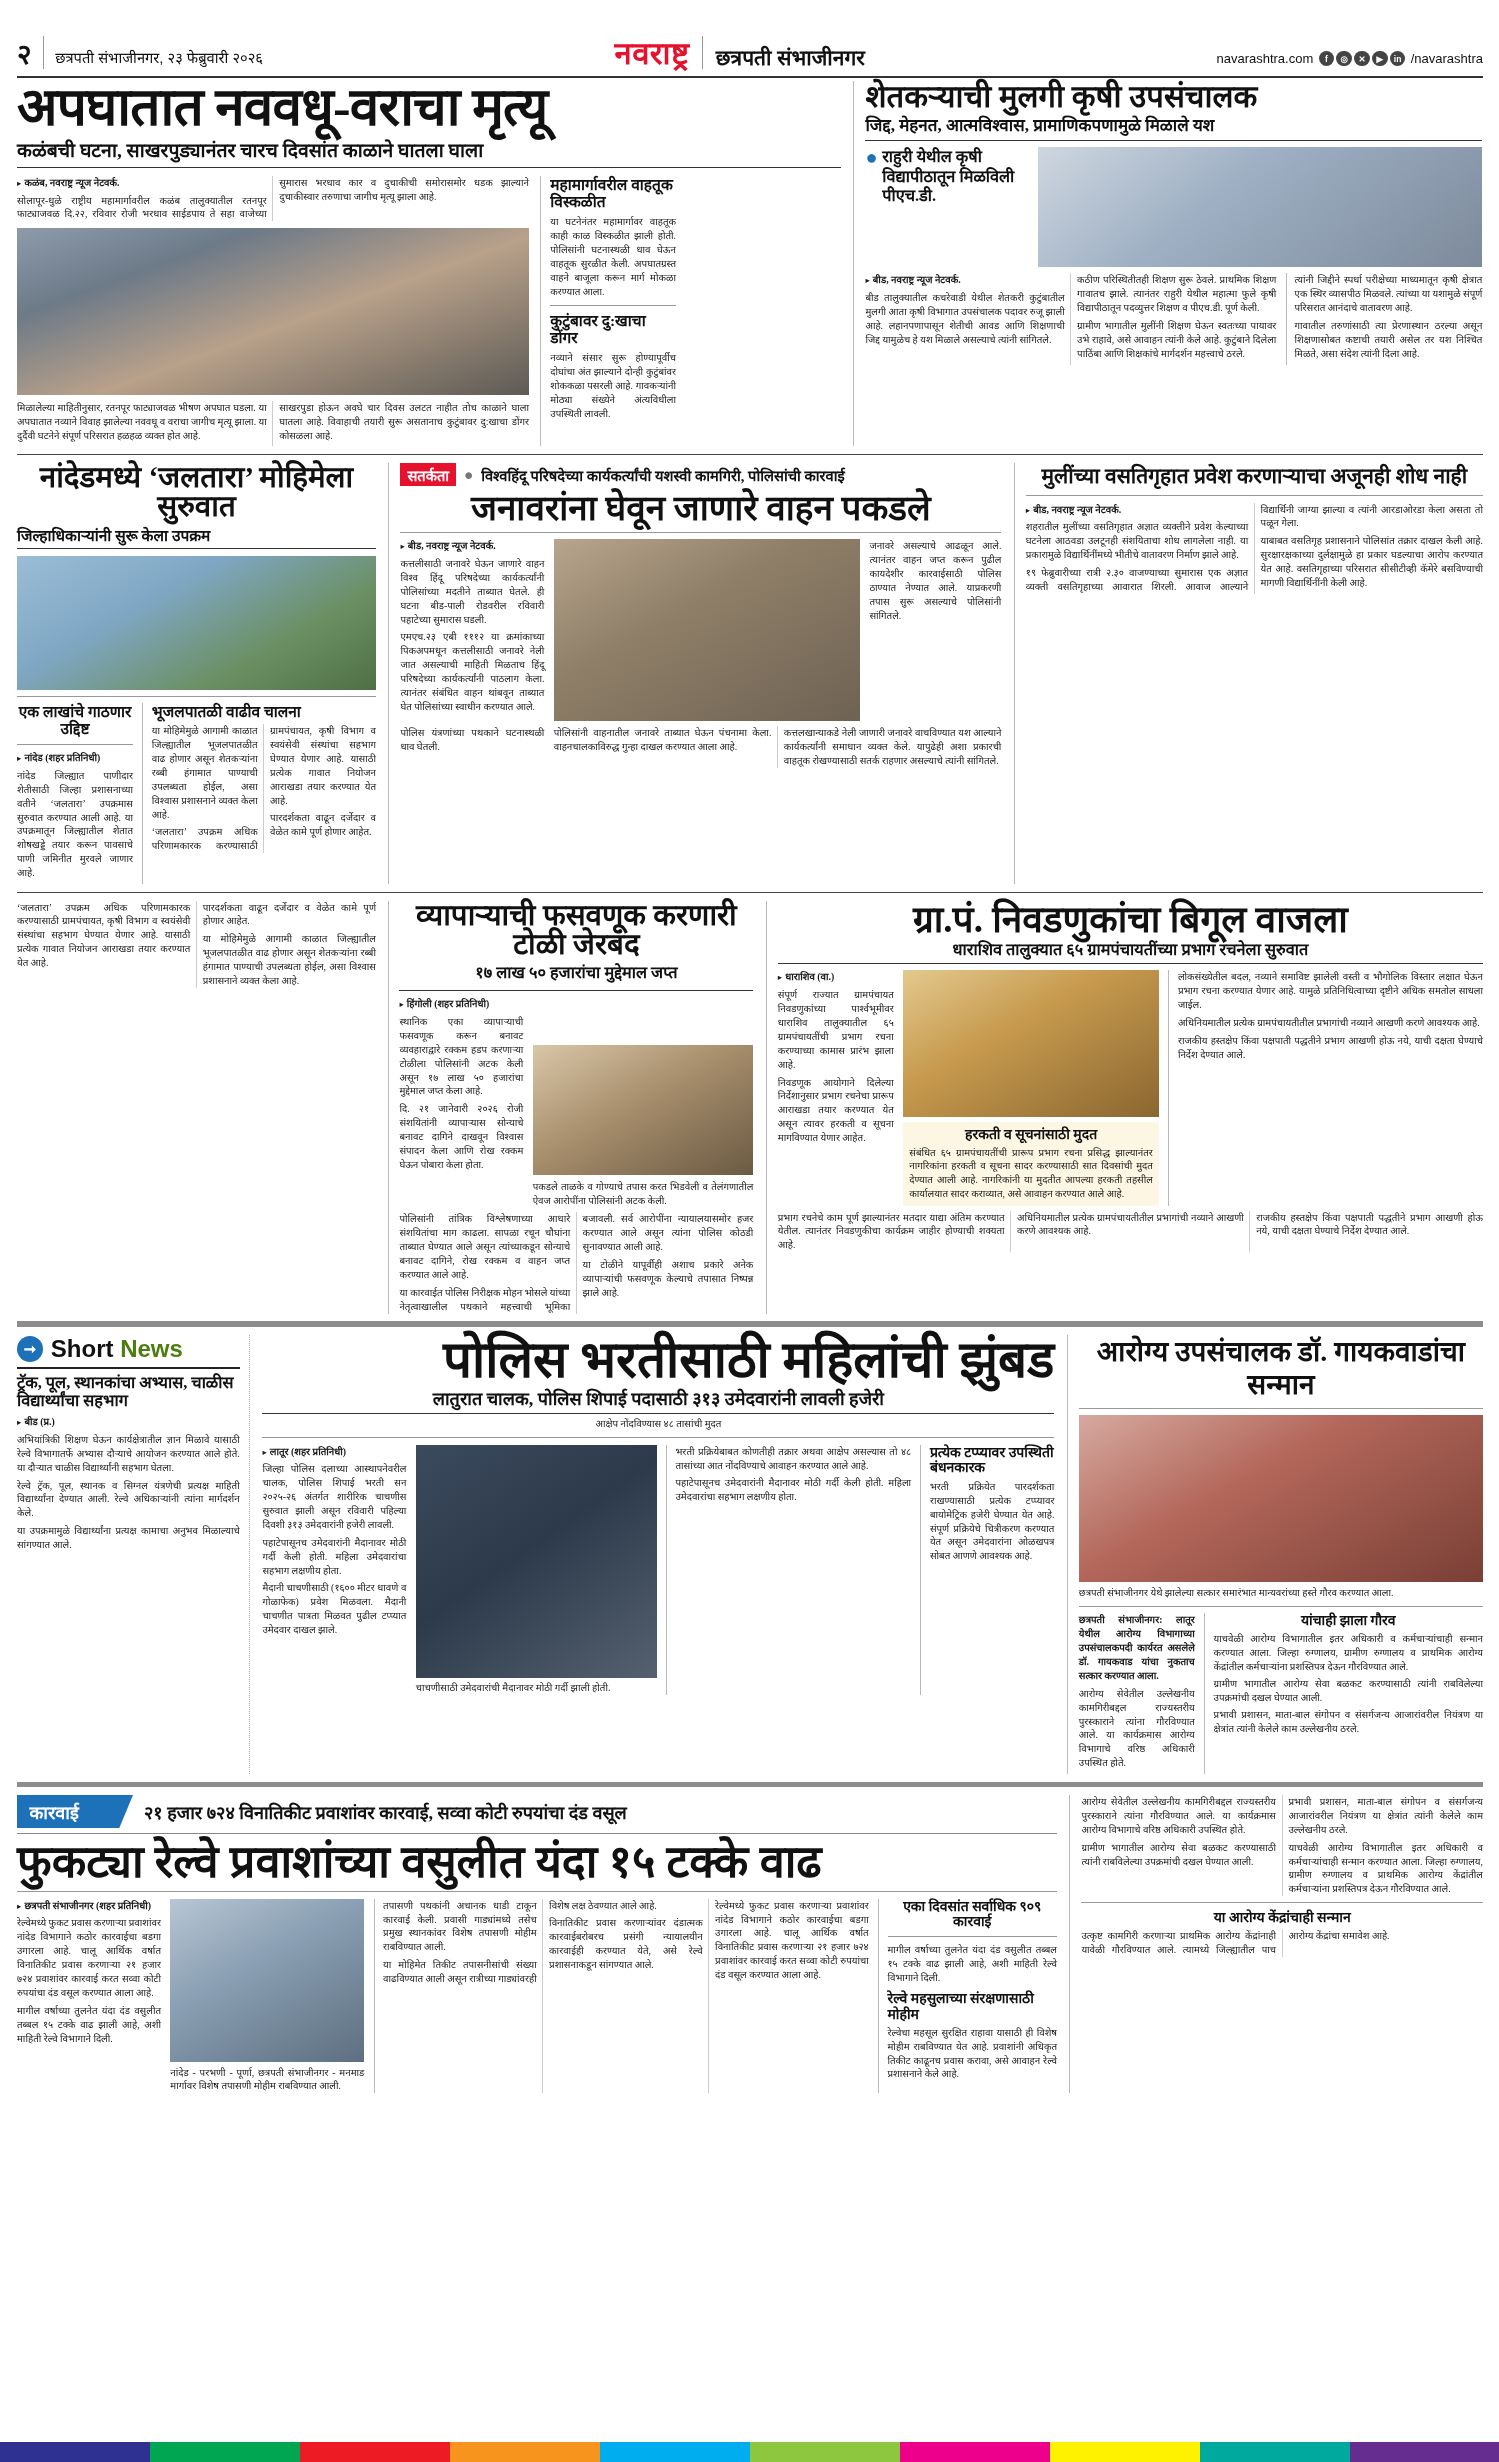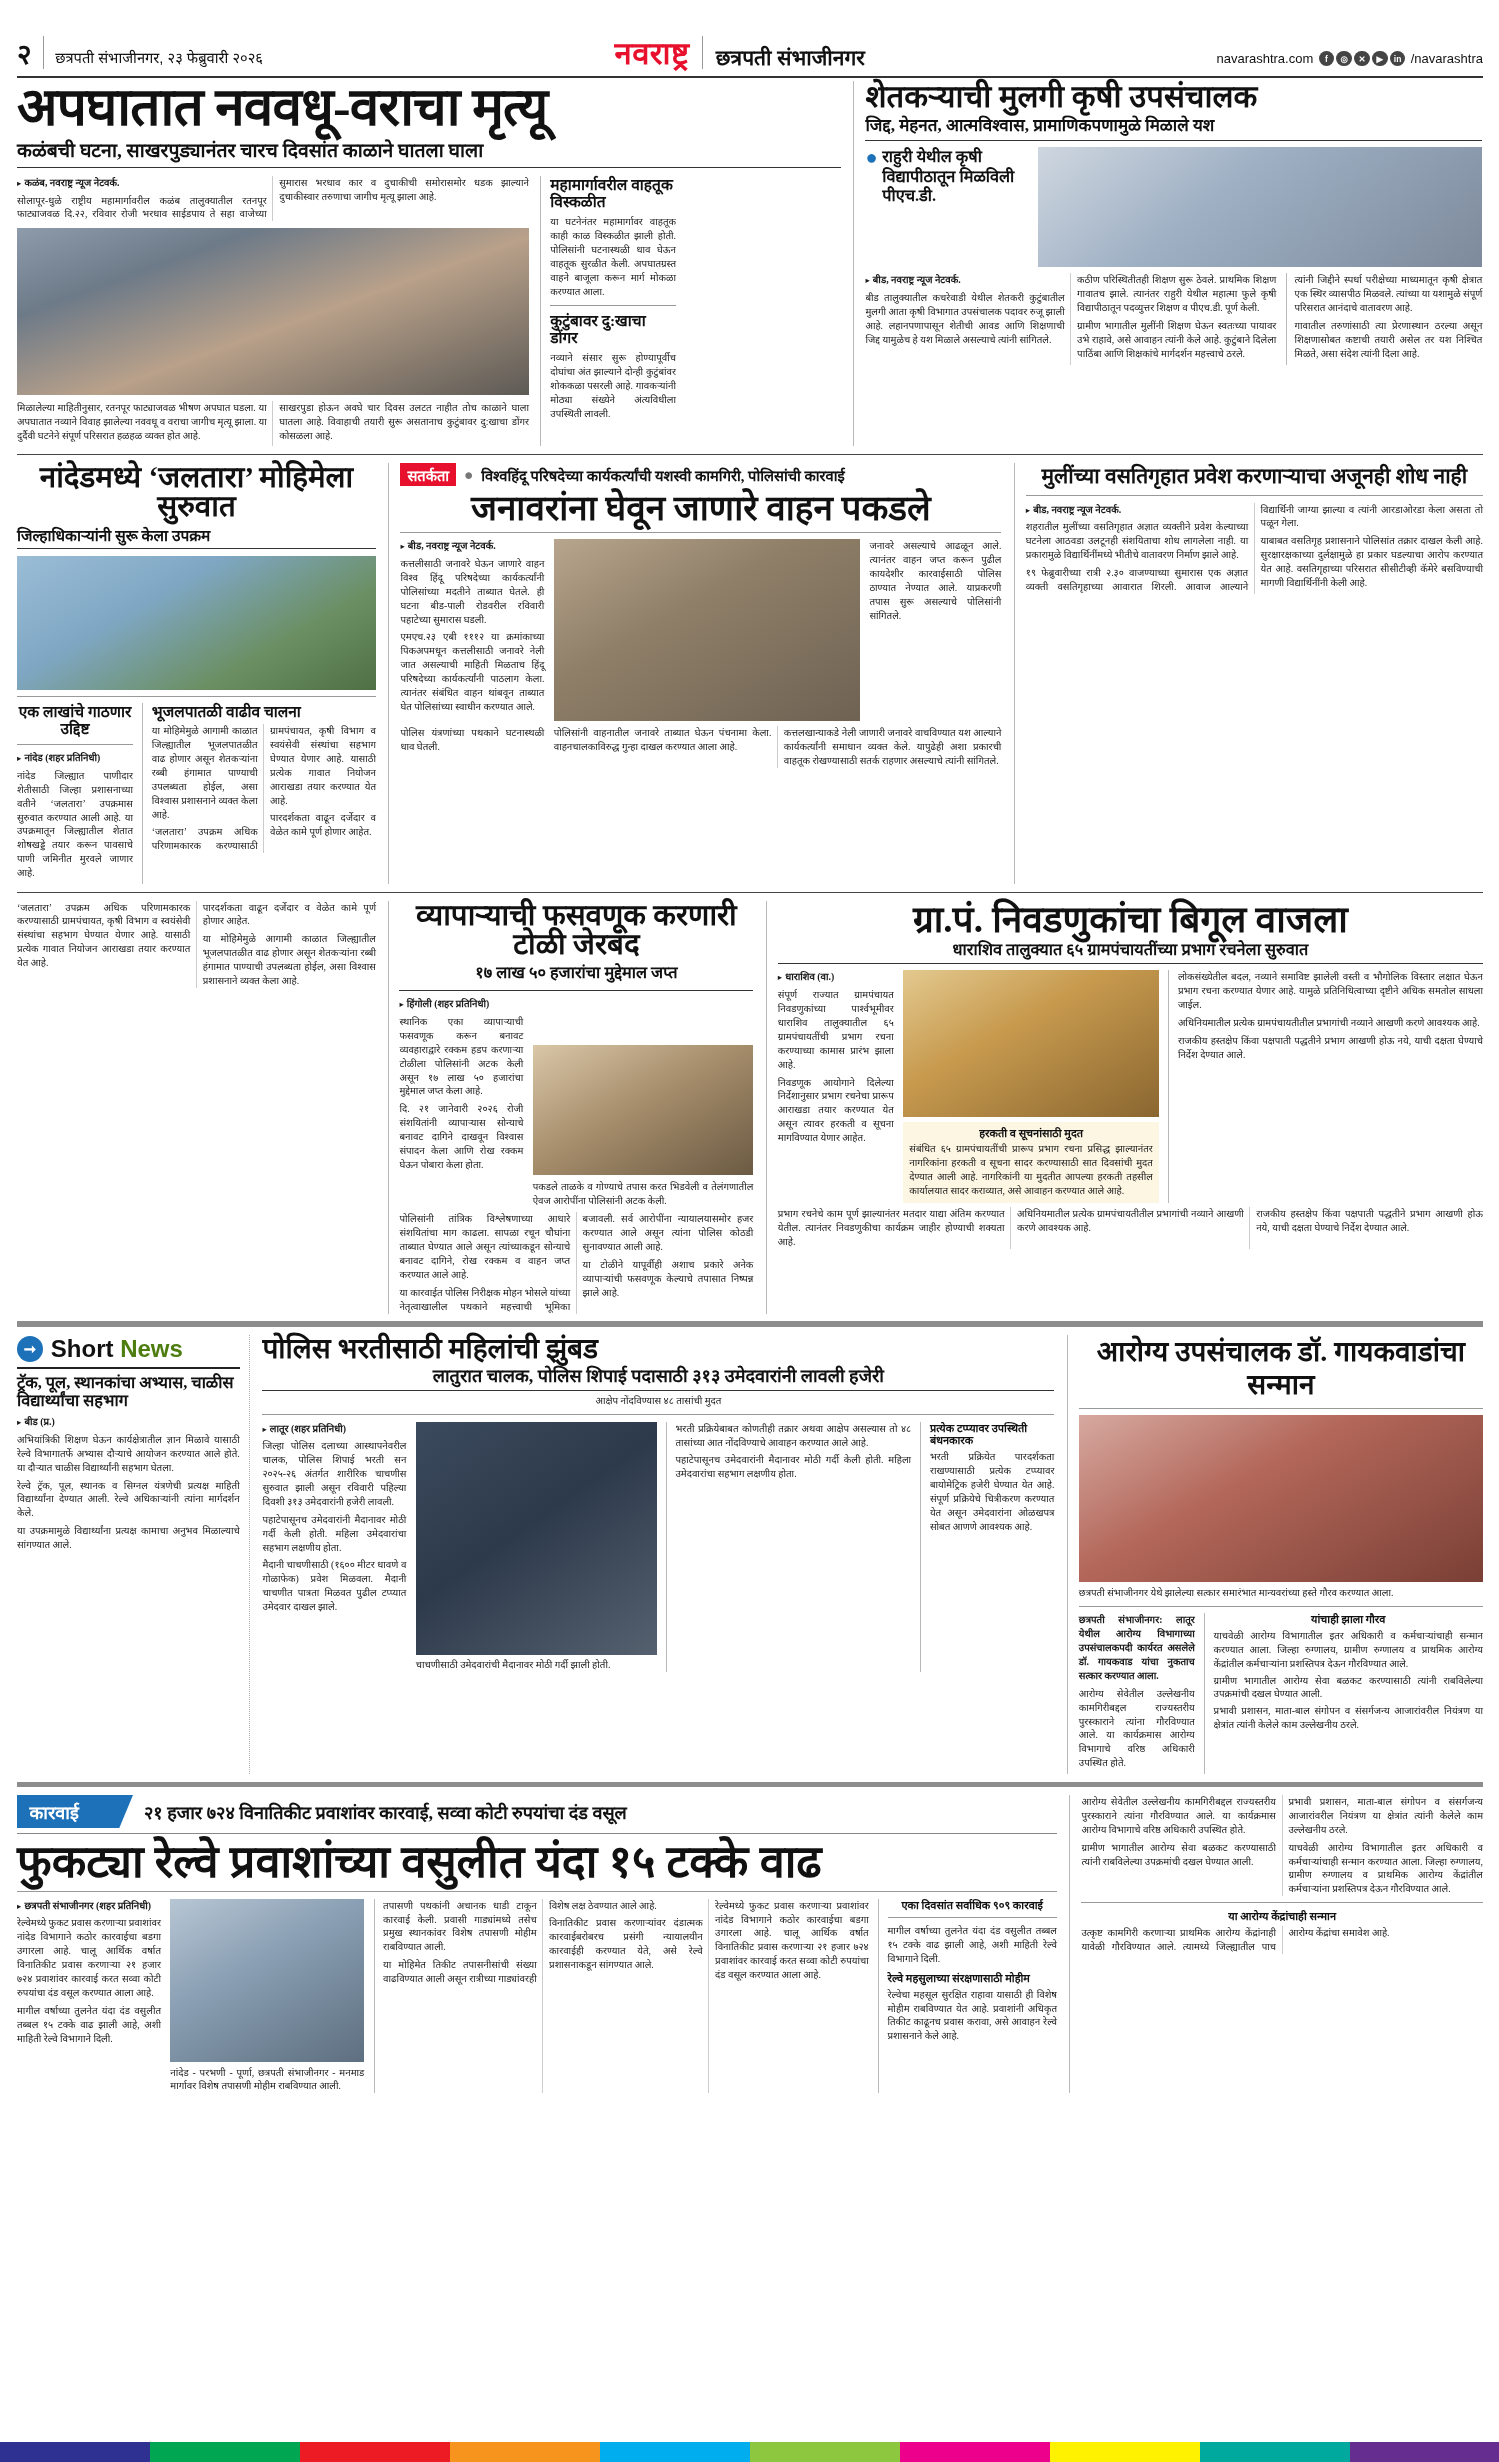--- a/index.html
+++ b/index.html
@@ -73,21 +73,21 @@
     min-width: 116px;
   }
   .tag-line-after { font-weight:700; font-size:18px; padding-left: 11px; display:flex; align-items:center;}
 
   .shortnews-head { display:flex; align-items:center; gap:7.8px; }
   .sn-icon { width: 26px; height: 26px; border-radius:50%; background:#1d71b8; color:#fff;
              display:flex; align-items:center; justify-content:center; font-size:14.7px; font-weight:700;}
   .sn-title { font-size: 24px; font-weight:700; font-family:"Liberation Sans", sans-serif; }
   .sn-title .grey { color:#4d7c0f; }
   .sub-head { font-weight:700; font-size: 15.5px; line-height:1.12; }
-  .sub-head-sm { font-weight:700; font-size: 11px; line-height:1.12; }
+  .sub-head-sm { font-weight:700; font-size: 14px; line-height:1.12; }
 
   .tint { background:#fdf6e3; }
 
   
   .colorbar { position:absolute; left:0; bottom:0; width:1500px; height:20px; display:flex; }
   .colorbar > div { flex:1; }
   .dotted-r { border-right: 1.6px dotted #aaa; }
 </style>
 </head>
 <body>
@@ -344,21 +344,21 @@
         <div class="body-txt" style="margin-top:4.7px;">
           <p><span class="byline bullet-b">बीड (प्र.)</span></p>
           <p>अभियांत्रिकी शिक्षण घेऊन कार्यक्षेत्रातील ज्ञान मिळावे यासाठी रेल्वे विभागातर्फे अभ्यास दौऱ्याचे आयोजन करण्यात आले होते. या दौऱ्यात चाळीस विद्यार्थ्यांनी सहभाग घेतला.</p>
           <p>रेल्वे ट्रॅक, पूल, स्थानक व सिग्नल यंत्रणेची प्रत्यक्ष माहिती विद्यार्थ्यांना देण्यात आली. रेल्वे अधिकाऱ्यांनी त्यांना मार्गदर्शन केले.</p>
           <p>या उपक्रमामुळे विद्यार्थ्यांना प्रत्यक्ष कामाचा अनुभव मिळाल्याचे सांगण्यात आले.</p>
         </div>
       </div>
     </div>
 
     <div style="width:792px;">
-      <h1 class="hl" style="font-size:28px; text-align:left;">पोलिस भरतीसाठी महिलांची झुंबड</h1>
+      <h1 class="hl" style="font-size:51px; text-align:right;">पोलिस भरतीसाठी महिलांची झुंबड</h1>
       <div class="deck" style="font-size:18px; text-align:center; margin-top:3.1px; padding-bottom:3.9px; border-bottom:1.6px solid #333;">लातुरात चालक, पोलिस शिपाई पदासाठी ३१३ उमेदवारांनी लावली हजेरी</div>
       <div class="body-txt" style="text-align:center; margin-top:3.1px;">आक्षेप नोंदविण्यास ४८ तासांची मुदत</div>
       <div class="rule-h-thin"></div>
 
       <div style="display:flex; gap:9.3px;">
         <div class="body-txt" style="width:144px;">
           <p><span class="byline bullet-b">लातूर (शहर प्रतिनिधी)</span></p>
           <p>जिल्हा पोलिस दलाच्या आस्थापनेवरील चालक, पोलिस शिपाई भरती सन २०२५-२६ अंतर्गत शारीरिक चाचणीस सुरुवात झाली असून रविवारी पहिल्या दिवशी ३१३ उमेदवारांनी हजेरी लावली.</p>
           <p>पहाटेपासूनच उमेदवारांनी मैदानावर मोठी गर्दी केली होती. महिला उमेदवारांचा सहभाग लक्षणीय होता.</p>
           <p>मैदानी चाचणीसाठी (१६०० मीटर धावणे व गोळाफेक) प्रवेश मिळवला. मैदानी चाचणीत पात्रता मिळवत पुढील टप्प्यात उमेदवार दाखल झाले.</p>

